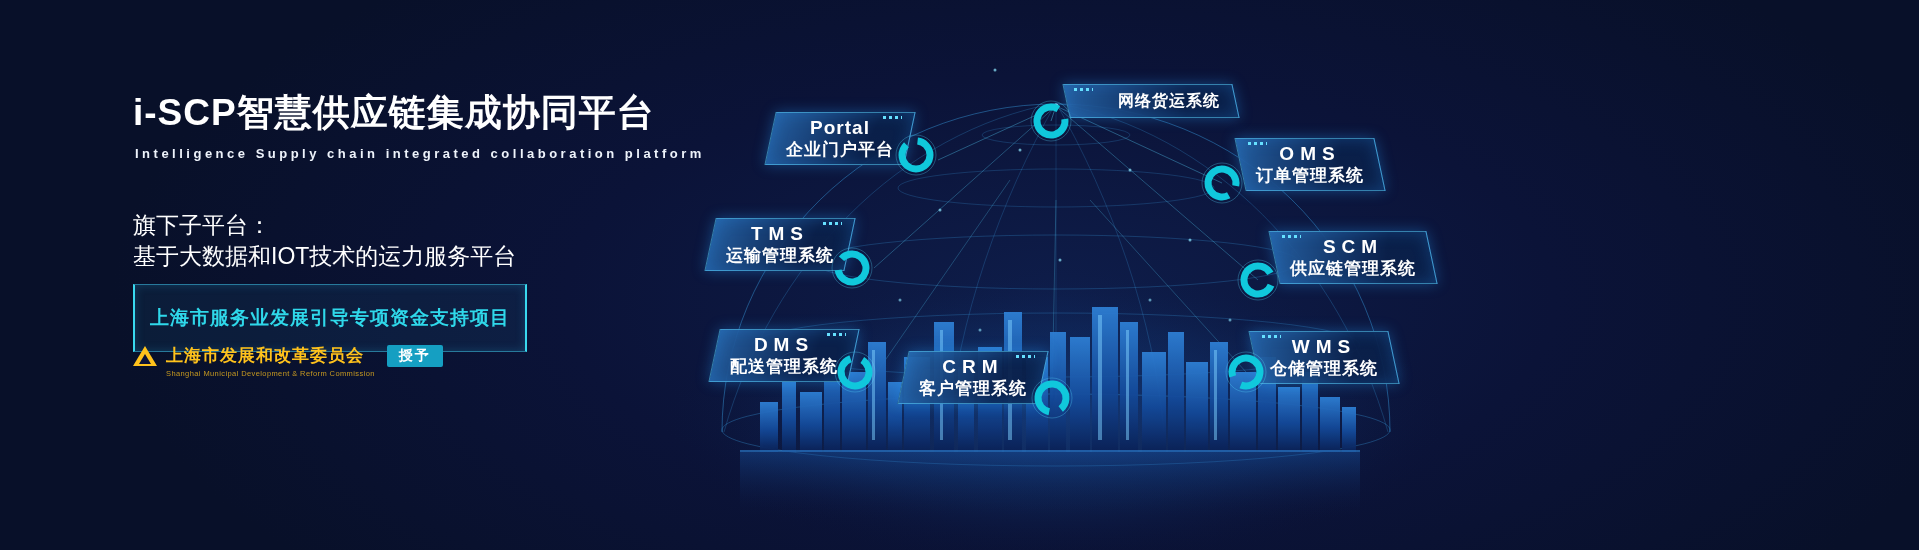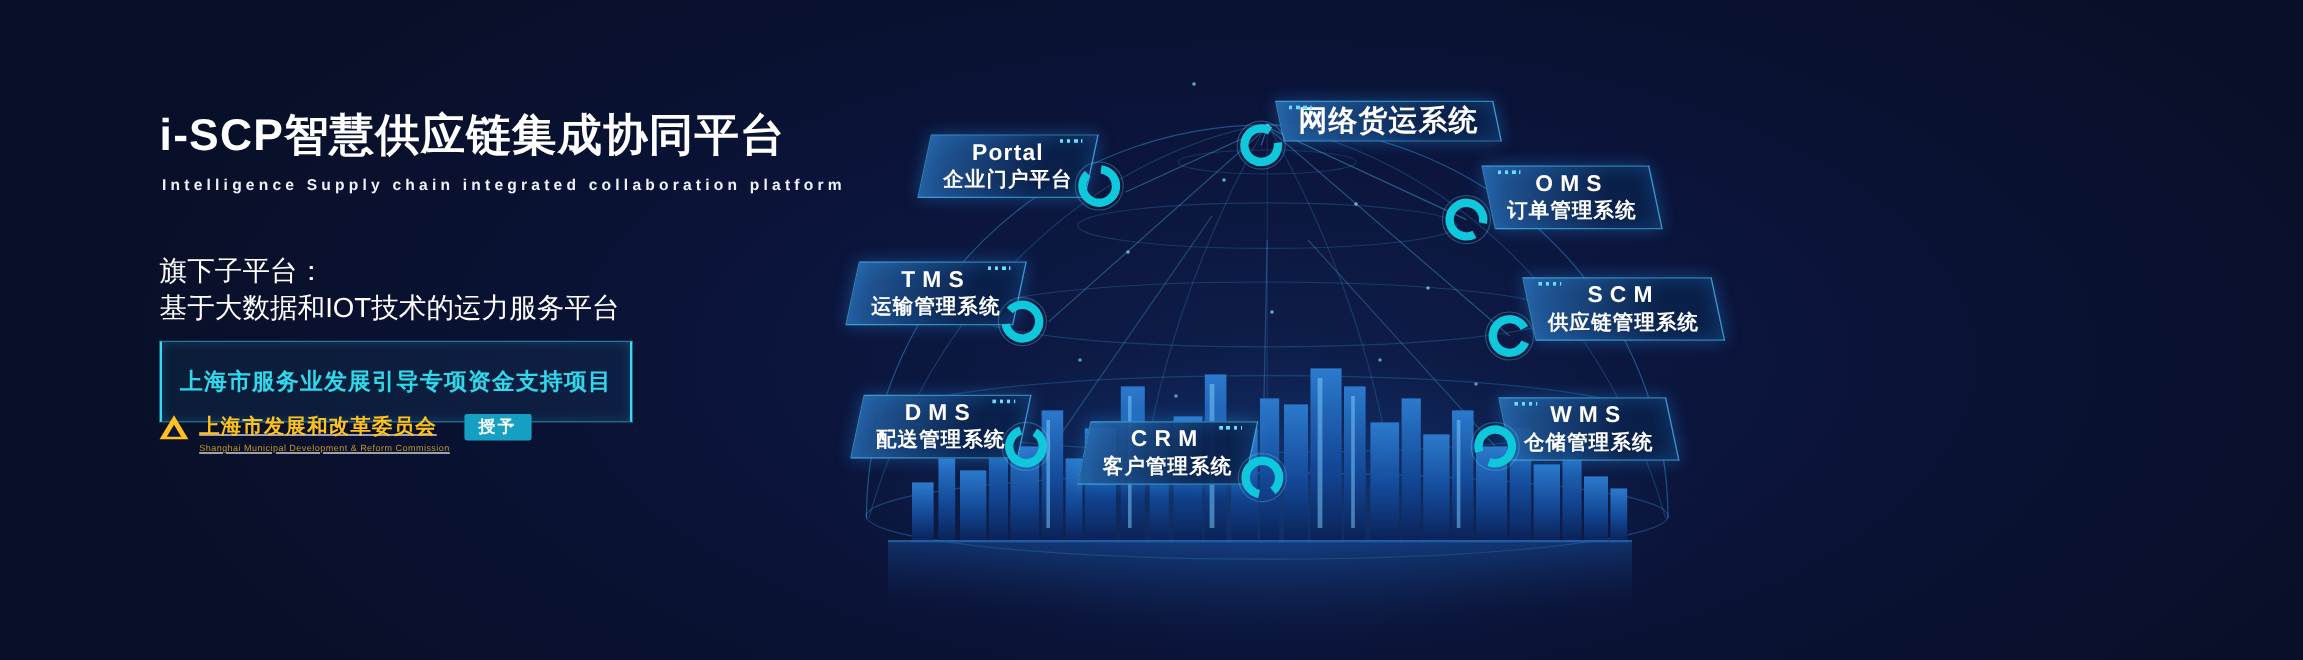--- a/index.html
+++ b/index.html
@@ -18,40 +18,40 @@
     position:absolute;top:284px;left:0;display:inline-block;
     padding:20px 15px;font-size:19px;font-weight:700;color:#2fd8ea;letter-spacing:1px;
     background:rgba(25,90,130,.18);
     border:1px solid #27799b;border-left:2px solid #39d9ef;border-right:2px solid #39d9ef;
     box-shadow:0 0 10px rgba(40,160,210,.25) inset;
     white-space:nowrap;
   }
   .issuer-row{position:absolute;top:344px;left:0;display:flex;align-items:flex-start;}
   .drc-logo{width:0;height:0;margin-top:2px;border-left:12px solid transparent;border-right:12px solid transparent;border-bottom:20px solid #ffc21c;position:relative;}
   .drc-logo::after{content:"";position:absolute;left:-6px;top:8px;width:0;height:0;border-left:6px solid transparent;border-right:6px solid transparent;border-bottom:10px solid #0b1338;}
-  .issuer-text{margin-left:9px;display:flex;flex-direction:column;text-decoration:underline;}
+  .issuer-text{margin-left:9px;display:flex;flex-direction:column;}
   .issuer-name{color:#ffc21c;font-size:17px;font-weight:700;letter-spacing:1px;white-space:nowrap;}
   .issuer-en{color:rgba(255,194,28,.75);font-size:7.5px;letter-spacing:.4px;margin-top:2px;white-space:nowrap;}
   .award-badge{margin-left:12px;margin-top:1px;background:#159fc2;color:#fff;font-size:14px;font-weight:700;padding:2px 12px;border-radius:2px;letter-spacing:2px;}
   
   .viz-art{position:absolute;left:0;top:0;}
   .node{position:absolute;text-align:center;color:#fff;}
   .node .plate{position:relative;display:inline-block;padding:5px 16px;min-width:104px;}
   .node .plate::before{
     content:"";position:absolute;inset:0;z-index:0;
     background:linear-gradient(105deg, rgba(38,100,168,.92) 0%, rgba(10,32,74,.95) 70%);
     border:1px solid rgba(90,210,255,.55);
     box-shadow:0 0 14px rgba(40,160,255,.35), inset 0 0 16px rgba(40,140,230,.28);
   }
   .node.slant-l .plate::before{transform:skewX(-12deg);}
   .node.slant-r .plate::before{transform:skewX(12deg);}
   .node .l1{position:relative;z-index:1;display:block;font-size:19px;font-weight:700;letter-spacing:6px;line-height:22px;}
   .node .l1.no-ls{letter-spacing:1px;}
   .node .l2{position:relative;z-index:1;display:block;font-size:17px;font-weight:700;letter-spacing:1px;line-height:21px;}
-  .node .l2.single{font-size:24px;line-height:24px;}
+  .node .l2.single{font-size:16px;line-height:24px;margin-left:36px;}
   .dots{position:absolute;z-index:2;width:19px;height:3px;
     background:repeating-linear-gradient(90deg,#66e0ff 0 3px,transparent 3px 6px);}
   .dots-tr{top:4px;right:8px;}
   .dots-tl{top:4px;left:8px;}
   .ring{position:absolute;width:44px;height:44px;}
   
   .node-portal{left:770px;top:112px;}
   .node-freight{left:1066px;top:84px;}
   .node-oms{left:1240px;top:138px;}
   .node-tms{left:710px;top:218px;}

